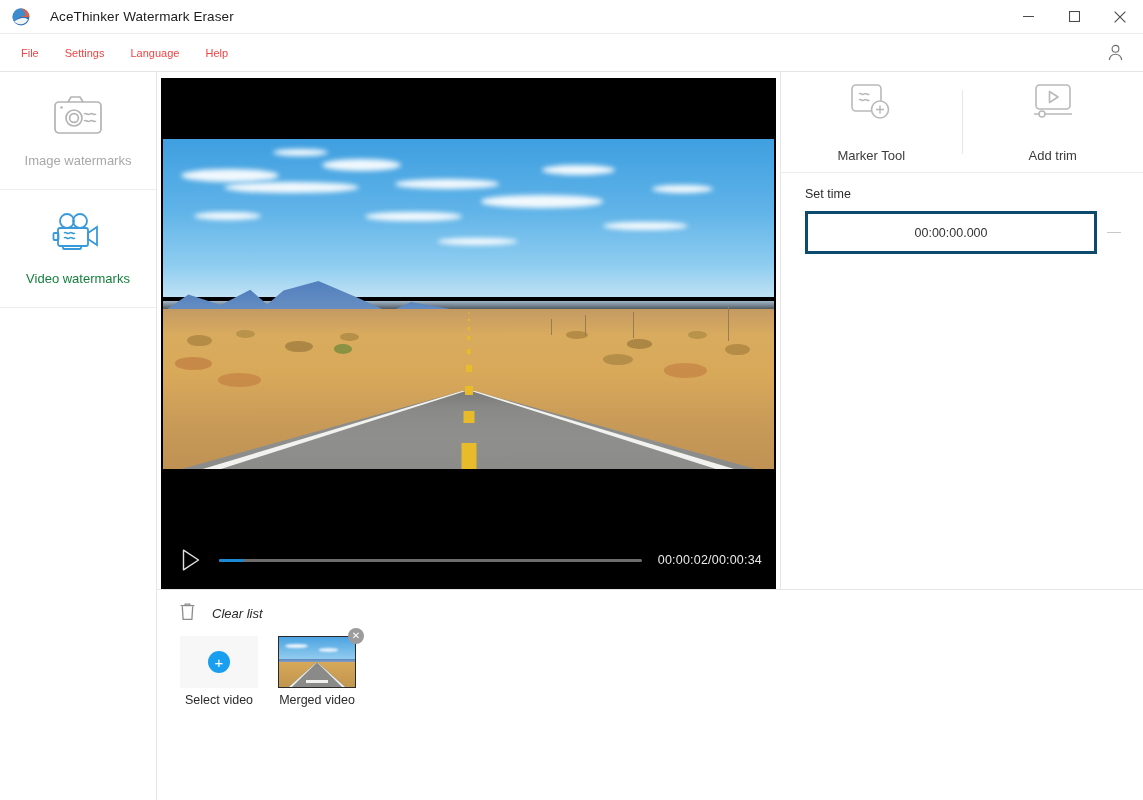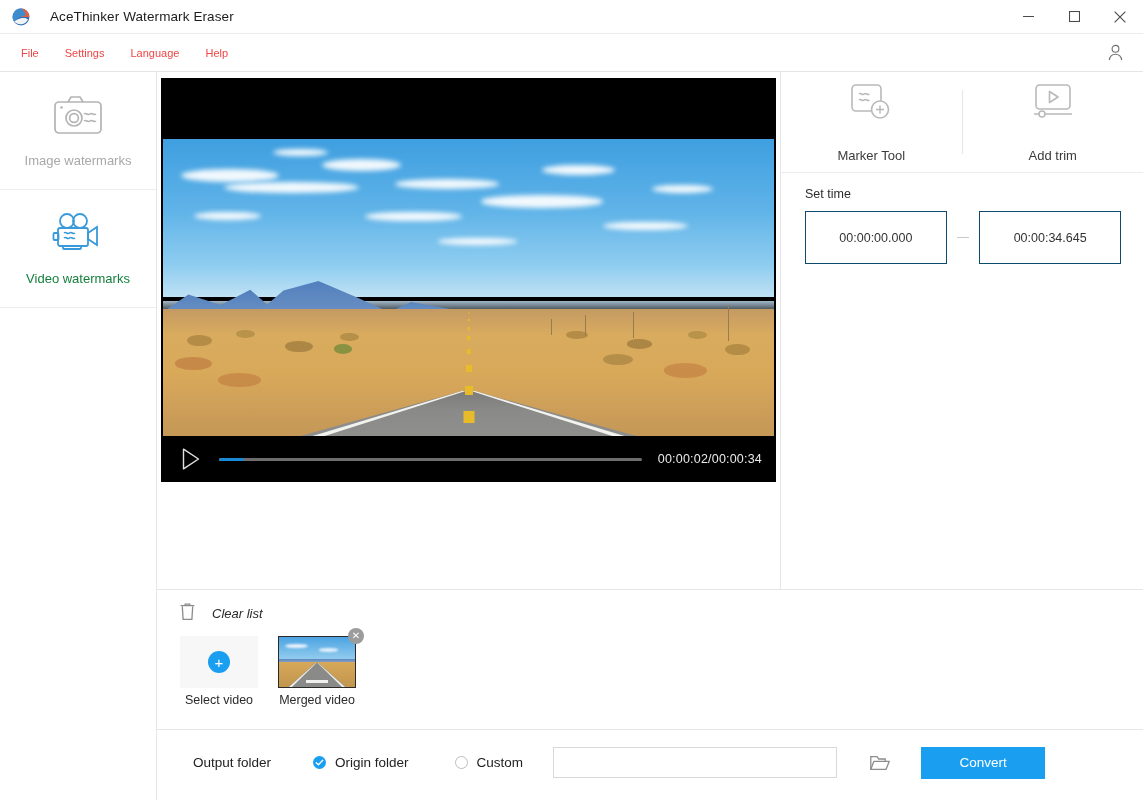--- a/index.html
+++ b/index.html
@@ -80,21 +80,21 @@
   .center-top { display: flex; flex: 0 0 517px; min-height: 0; }
 
   
   .stage-wrap {
     flex: 1 1 auto; padding: 6px 4px 0 4px;
     display: flex; justify-content: center;
     background: #fff;
     min-width: 0;
   }
   .stage {
-    width: 615px; height: 404px;
+    width: 615px; height: 511px;
     background: #000;
     display: flex; flex-direction: column;
     position: relative;
   }
   .video-frame {
     width: 100%; height: 453px;
     position: relative; overflow: hidden;
     background: #000;
     display: flex; align-items: center; justify-content: center;
   }
@@ -176,22 +176,22 @@
     display: flex; flex-direction: column;
     align-items: center; justify-content: center; gap: 20px;
   }
   .tool-cell .tlabel { font-size: 13px; color: #3b3b3b; }
   .tool-divider { width: 1px; background: #e6e6e6; margin: 18px 0; }
   .panel-hr { height: 1px; background: #ececec; }
   .settime-block { padding: 14px 22px 12px 24px; }
   .settime-label { font-size: 12.5px; color: #2b2b2b; margin-bottom: 10px; }
   .settime-fields { display: flex; align-items: center; gap: 10px; }
   .tfield {
-    flex: 1 1 50%; height: 53px;
-    border: 1px solid #0c4a6e; background: #fff;
+    flex: 1 1 50%; height: 43px;
+    border: 3px solid #0c4a6e; background: #fff;
     display: flex; align-items: center; justify-content: center;
     font-size: 12.5px; color: #333;
   }
   .tdash { width: 14px; height: 1px; background: #c9c9c9; }
   .panel-spacer { flex: 1 1 auto; }
   .preview-row {
     height: 46px; display: flex; align-items: center;
     padding-left: 12px; gap: 8px;
     border-top: 1px solid #ececec;
   }
@@ -455,21 +455,20 @@
               <span class="tlabel">Add trim</span>
             </div>
           </div>
           <div class="panel-hr"></div>
 
           <div class="settime-block">
             <div class="settime-label">Set time</div>
             <div class="settime-fields">
               <div class="tfield">00:00:00.000</div>
               <div class="tdash"></div>
-              <div class="tfield">00:00:34.645</div>
             </div>
           </div>
 
           <div class="panel-spacer"></div>
 
         </div>
       </div>
 
       <div class="filelist">
         <div class="clearlist-row">
@@ -504,44 +503,16 @@
                 <div style="position:absolute;bottom:0;left:0;right:0;height:48%;background:#efefe9;clip-path:polygon(50.8% 0,51.6% 0,87% 100%,83% 100%)"></div>
               </div>
               <div class="bar"></div>
               <div class="close-badge">✕</div>
             </div>
             <div class="thumb-caption">Merged video</div>
           </div>
         </div>
       </div>
 
-      <div class="bottombar">
-        <div class="of-label">Output folder</div>
-
-        <div class="opt" style="margin-left:42px">
-          <span class="radio checked">
-            <svg width="9" height="9" viewBox="0 0 10 10">
-                <path d="M1.4 5.2l2.4 2.4L8.6 2.6" fill="none" stroke="#fff" stroke-width="1.5" stroke-linecap="round" stroke-linejoin="round"></path>
-              </svg>
-          </span>
-          <span>Origin folder</span>
-        </div>
-
-        <div class="opt" style="margin-left:46px">
-          <span class="radio"></span>
-          <span>Custom</span>
-        </div>
-
-        <input class="custom-input" style="margin-left: 30px; width: 284px;" placeholder="">
-
-        <div class="folder-btn" style="margin-left:26px">
-          <svg width="22" height="20" viewBox="0 0 22 20" fill="none" stroke="#8c8c8c" stroke-width="1.3">
-            <path d="M1.8 16.4V3.6h6.2l1.8 2.4h6.4v2.2"></path>
-            <path d="M1.8 16.4l3-8h15.4l-3.2 8z" stroke-linejoin="round"></path>
-          </svg>
-        </div>
-
-        <button class="convert-btn" style="margin-left:24px">Convert</button>
-      </div>
 
     </div>
   </div>
 </div>
 
 </body></html>

